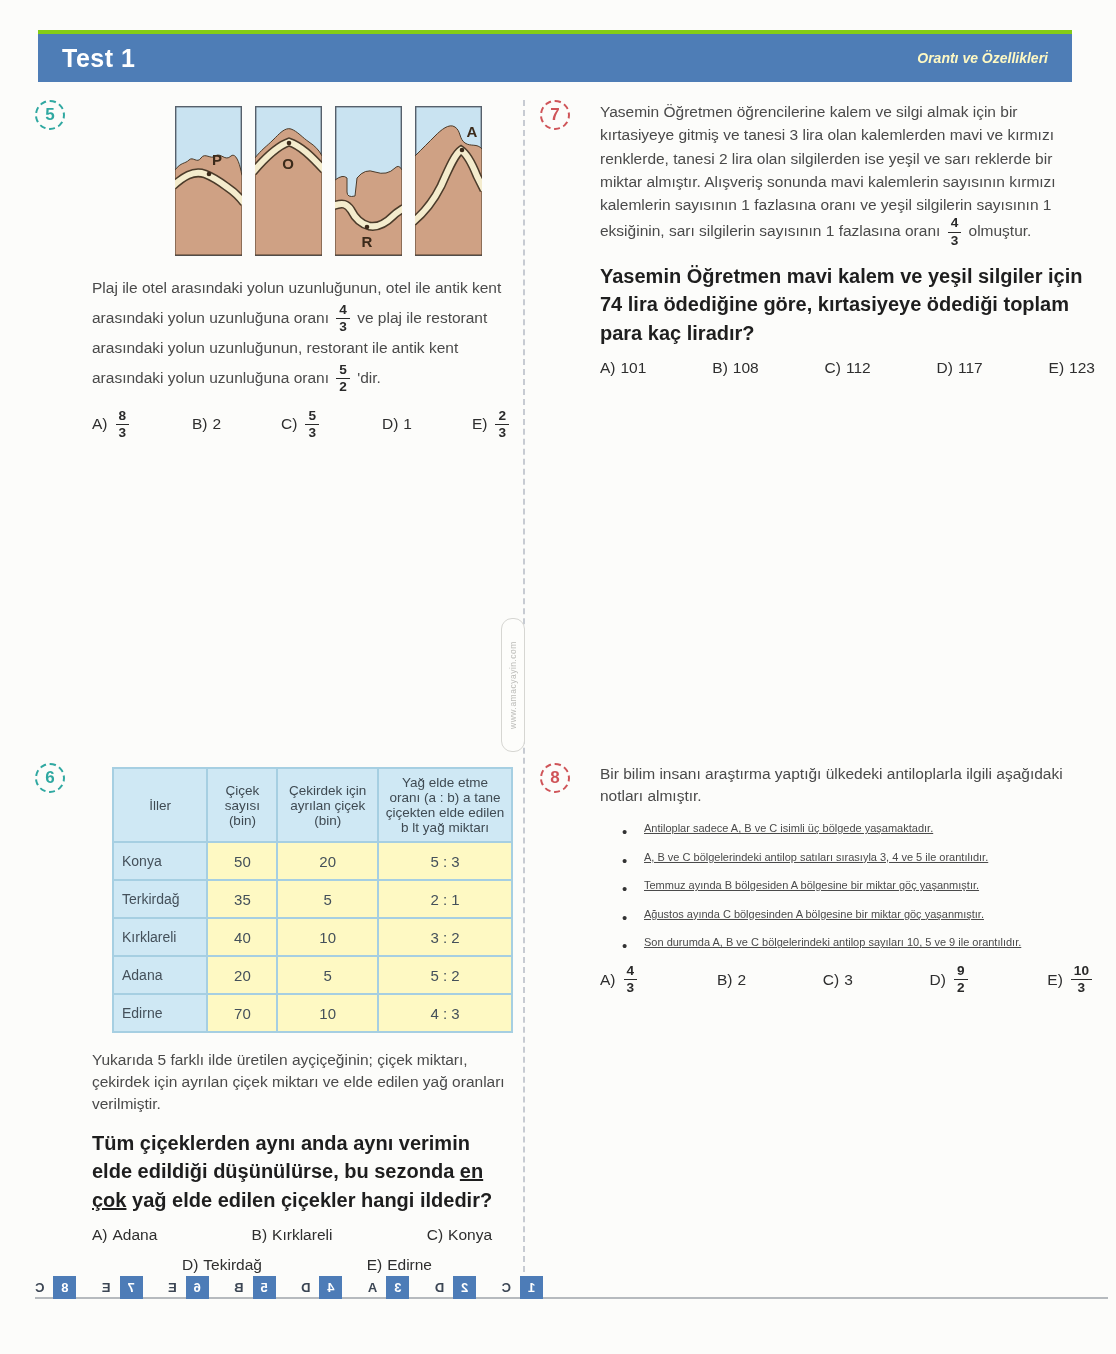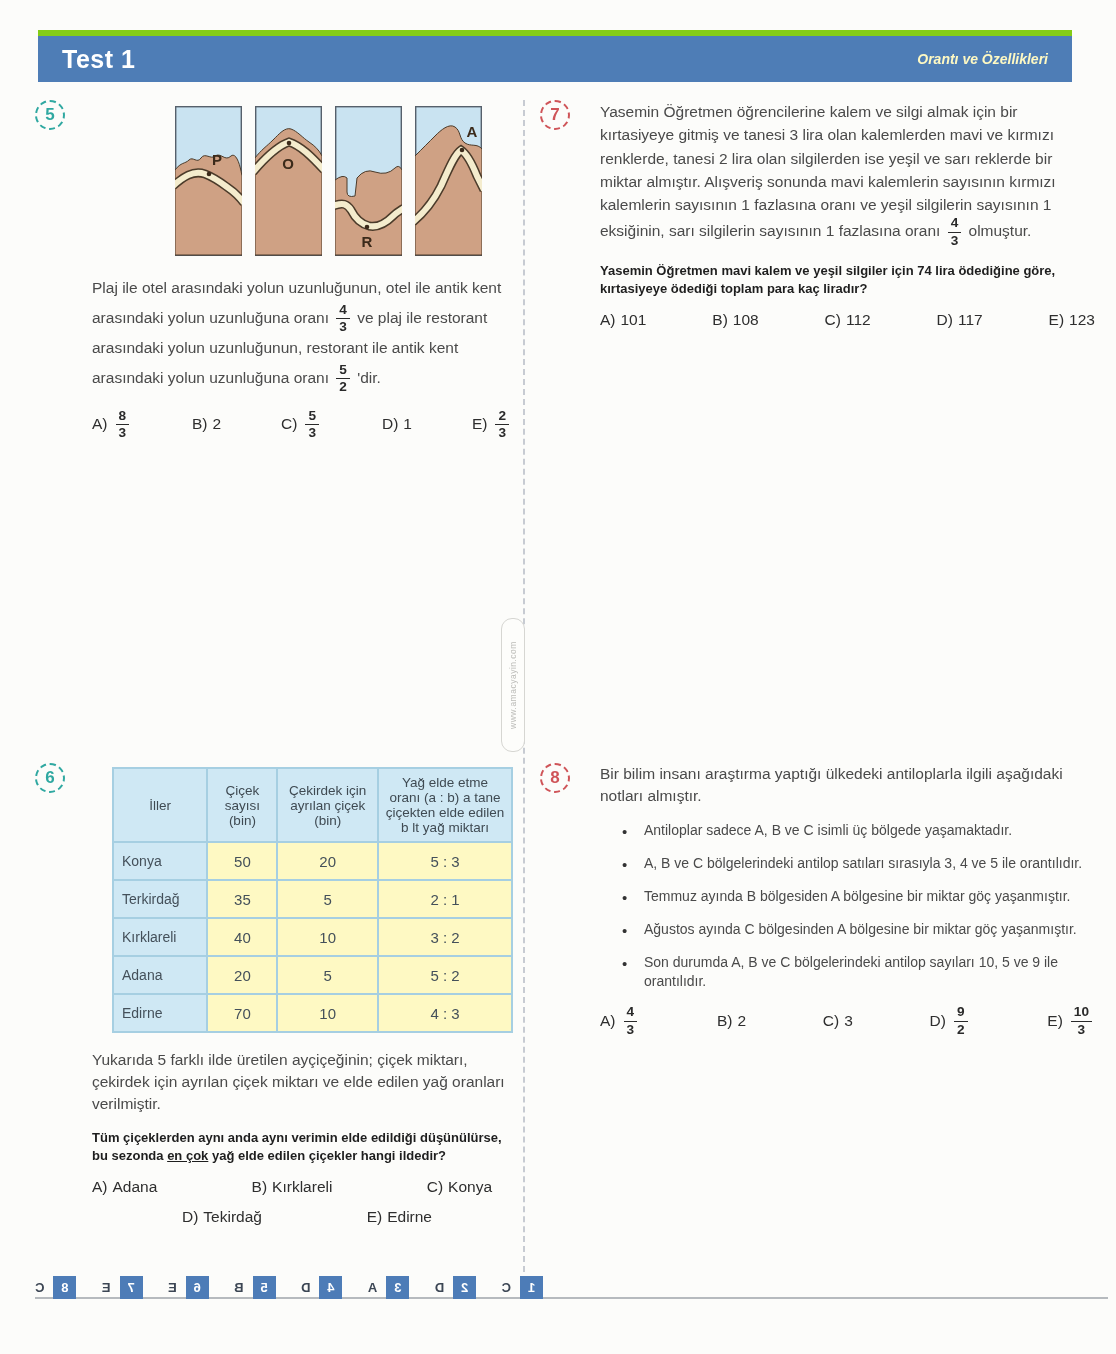--- a/index.html
+++ b/index.html
@@ -8,21 +8,21 @@
     background:#fbfbf9;
     font-family:"Liberation Sans","DejaVu Sans",sans-serif;
     color:#4a4a4a;
     -webkit-font-smoothing:antialiased;
   }
   .page{position:absolute;inset:0;overflow:hidden;background:#fcfcfa;}
 
   
   .header-bar{
     position:absolute;left:38px;top:30px;width:1034px;height:52px;
-    background:#4e7db6;border-top:6px solid #84cc16;
+    background:#4e7db6;border-top:4px solid #84cc16;
     display:flex;justify-content:space-between;align-items:center;
     padding:0 24px;box-sizing:border-box;
   }
   .header-title{color:#fff;font-size:25px;font-weight:700;letter-spacing:.5px;}
   .header-topic{color:#fef9c3;font-size:14px;font-weight:700;font-style:italic;}
 
   
   .divider{
     position:absolute;left:523px;top:100px;height:1172px;width:0;
     border-left:2px dashed #c7cbd2;
@@ -36,21 +36,21 @@
     display:flex;align-items:center;justify-content:center;
     font-size:17px;font-weight:700;background:transparent;
     box-sizing:border-box;flex:0 0 auto;
   }
   .qbadge.teal{border:2px dashed #2fa8a1;color:#2fa8a1;}
   .qbadge.red{border:2px dashed #cf5458;color:#cf5458;}
 
   
   .qtext{font-size:15.5px;line-height:1.42;margin:0 0 14px 0;}
   .qtext.with-frac{line-height:1.85;}
-  .qbold{font-size:13px;line-height:1.42;font-weight:700;color:#1e1e1e;margin:0 0 12px 0;}
+  .qbold{font-size:20px;line-height:1.42;font-weight:700;color:#1e1e1e;margin:0 0 12px 0;}
   .underline{text-decoration:underline;}
 
   .frac{
     display:inline-flex;flex-direction:column;align-items:center;
     vertical-align:middle;line-height:1.05;font-size:.88em;font-weight:700;color:#2a2a2a;
     margin:0 3px;
   }
   .frac .num{border-bottom:1.6px solid #2a2a2a;padding:0 3px 1px;}
   .frac .den{padding-top:1px;}
 
@@ -77,22 +77,22 @@
   }
   table.q6t td{background:#fef9c3;text-align:center;height:34px;font-size:15px;color:#44505a;}
   table.q6t td.il{background:#cfe8f4;text-align:left;padding:0 8px;font-size:14px;width:84px;}
   .w-cicek{width:64px;}
   .w-cek{width:100px;}
   .w-oran{width:148px;}
 
   
   ul.bullets{list-style:none;margin:2px 0 10px 0;padding:0 0 0 22px;}
   ul.bullets li{
-    position:relative;font-size:14px;line-height:1.42;
-    margin-bottom:13px;padding-left:22px;
+    position:relative;font-size:11px;line-height:1.42;
+    margin-bottom:13px;padding-left:22px;text-decoration:underline;
   }
   ul.bullets li::before{
     content:"•";position:absolute;left:0;top:0;color:#333;font-size:15px;
   }
 
   
   .watermark{
     position:absolute;left:501px;top:618px;width:22px;height:132px;
     border:1px solid #d6d6d2;border-radius:11px;
     display:flex;align-items:center;justify-content:center;

